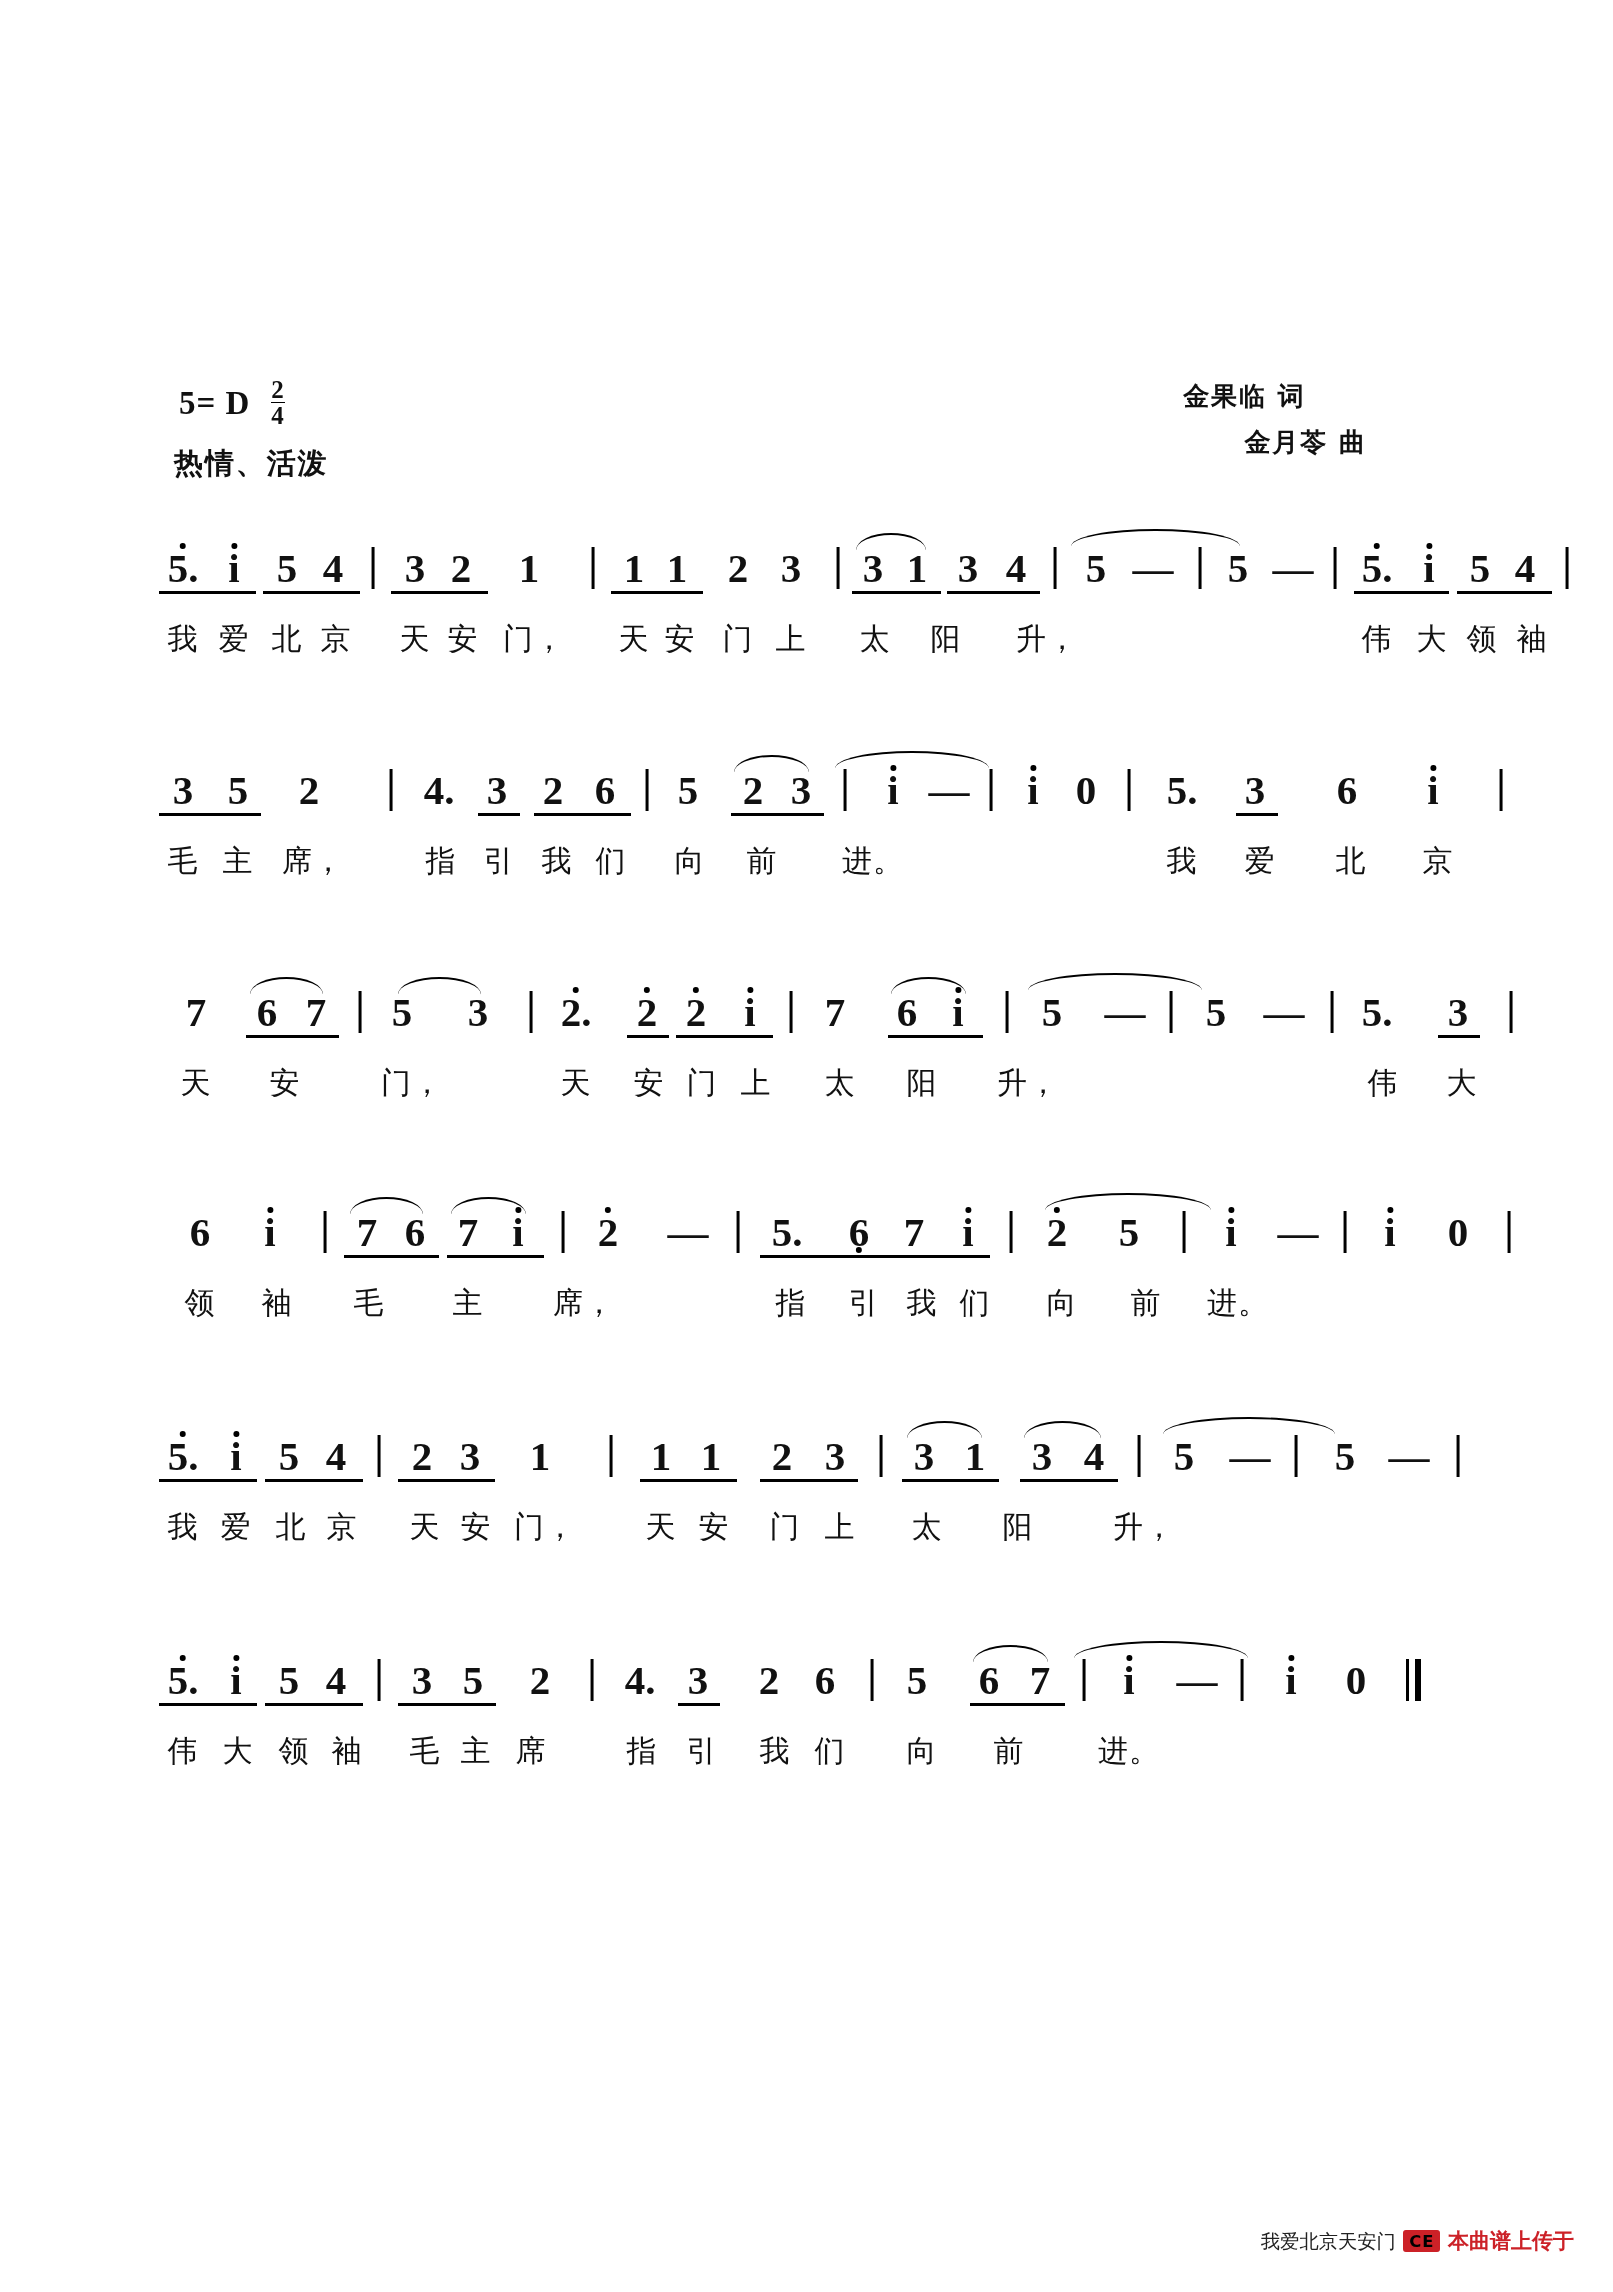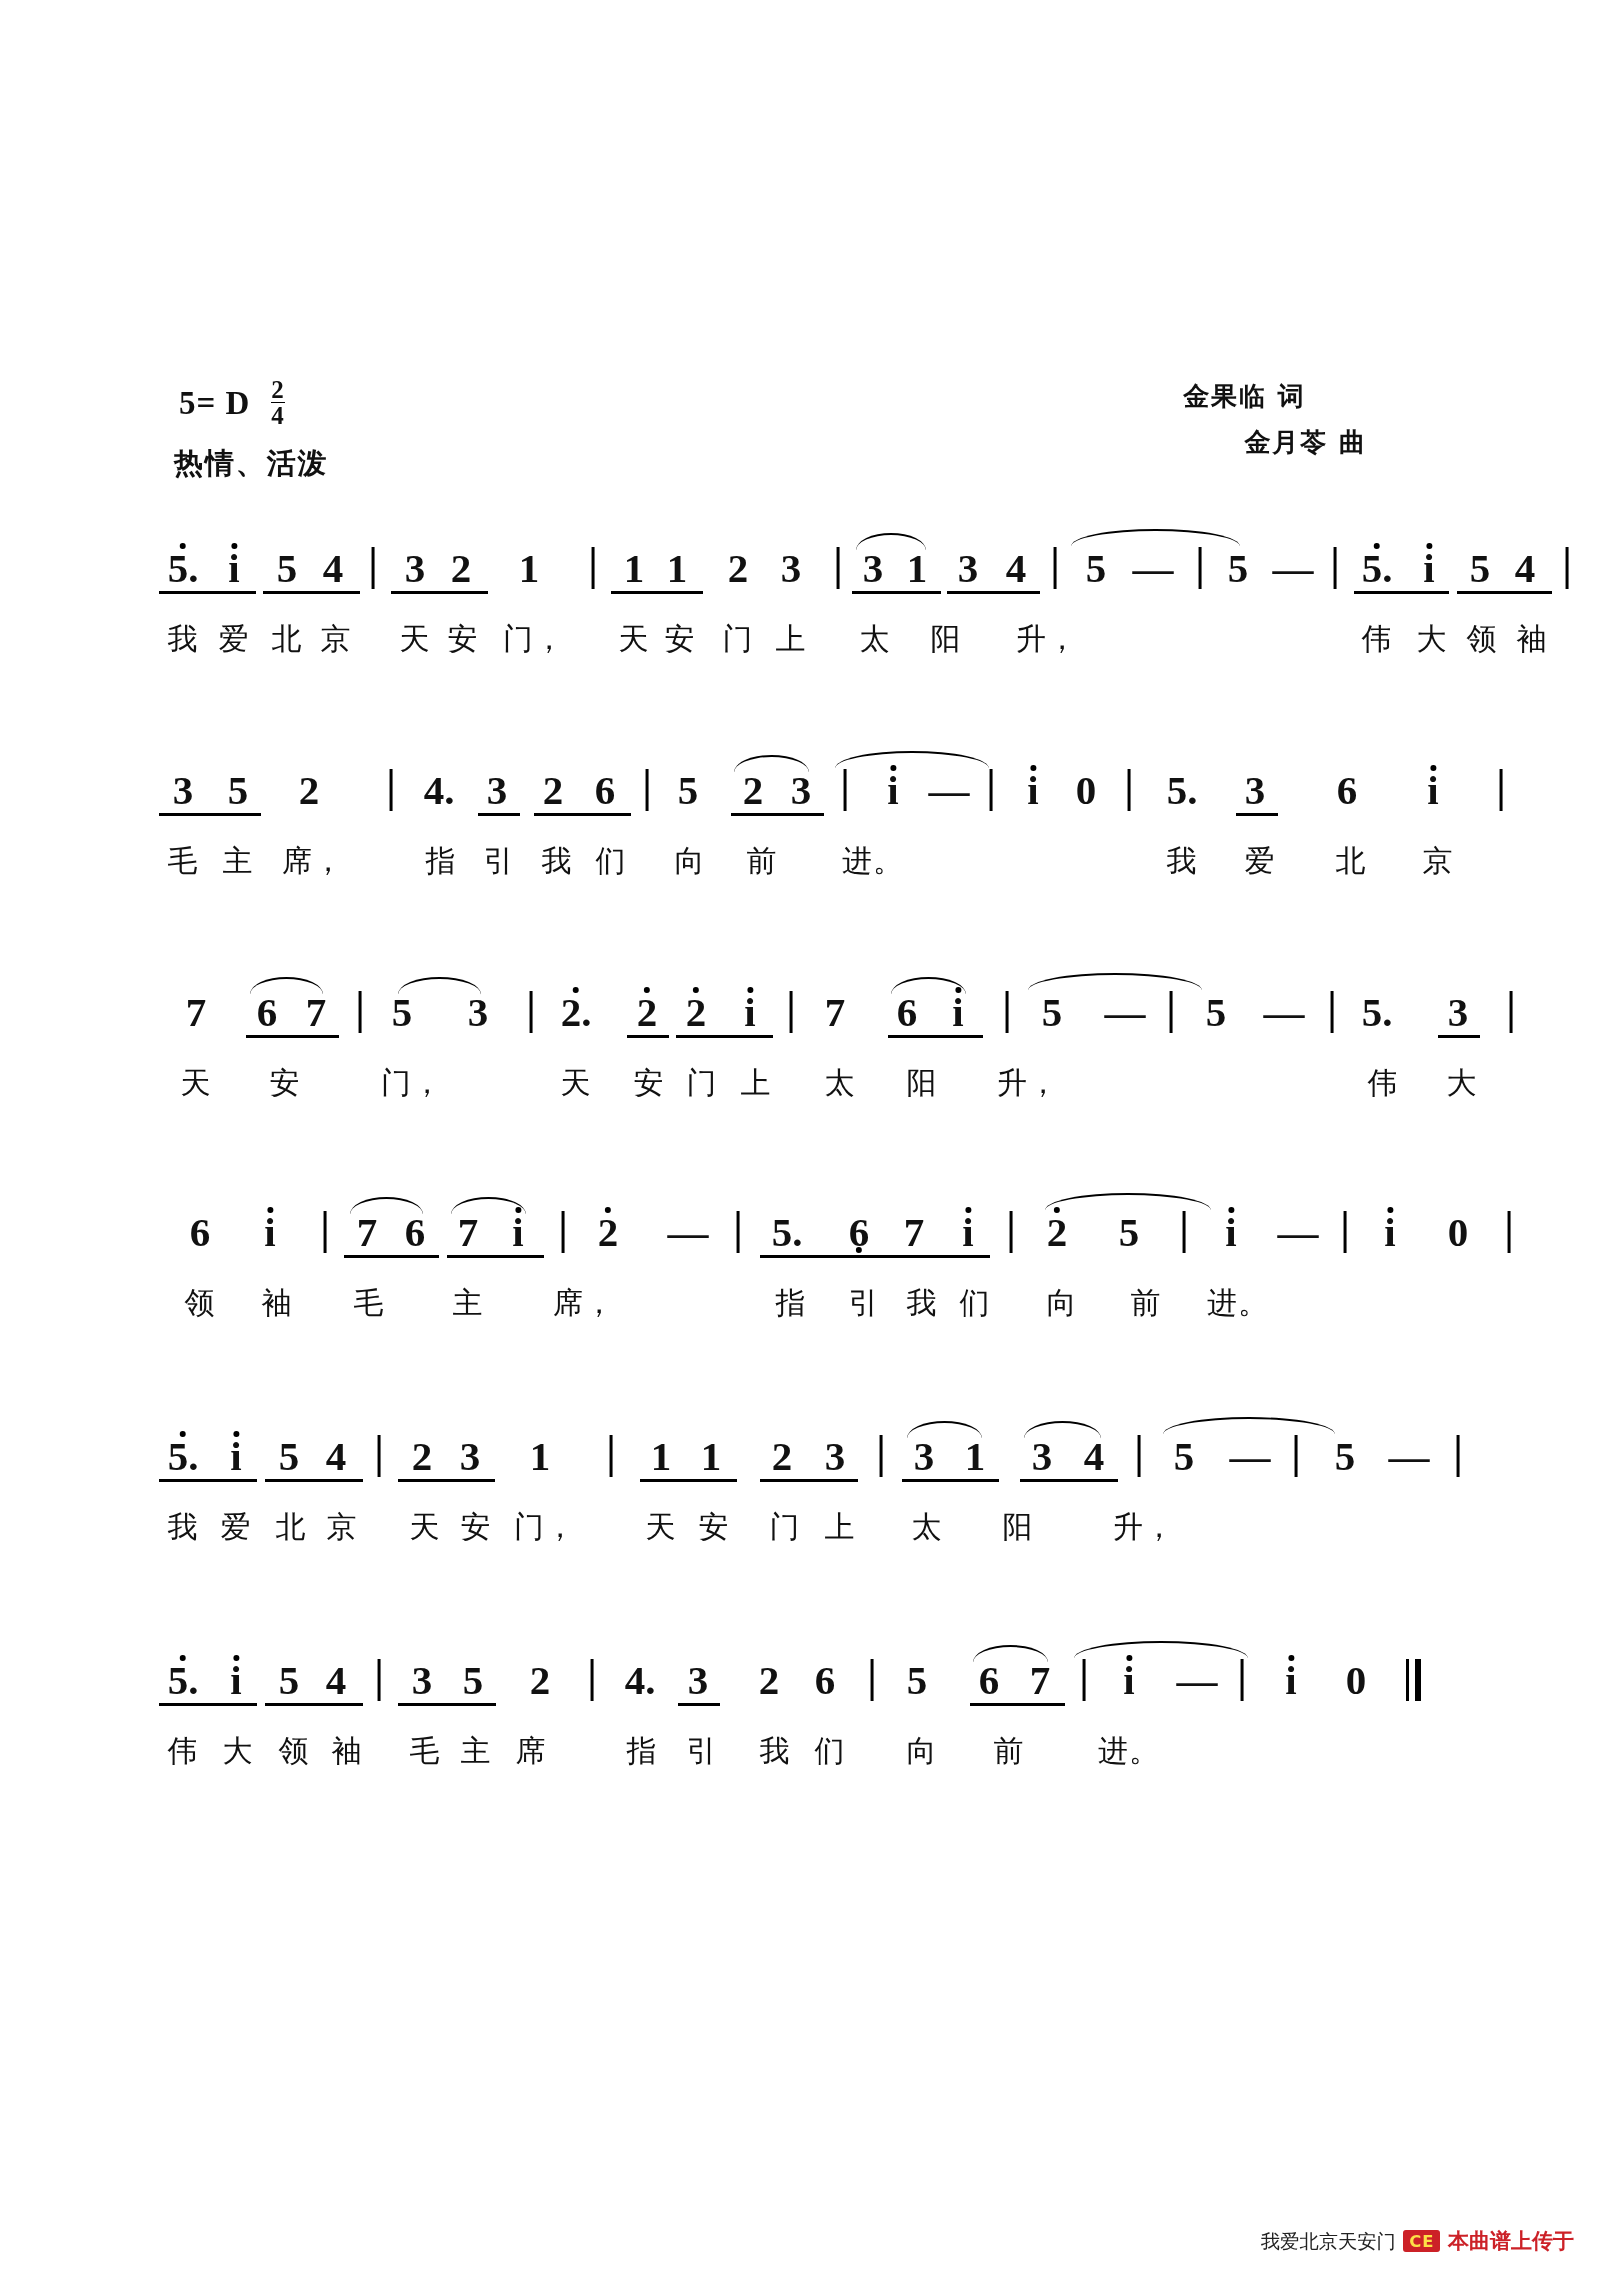--- a/index.html
+++ b/index.html
@@ -187,21 +187,21 @@
     align-items: center;
     gap: 7.7px;
     font-family: "DejaVu Sans", sans-serif;
     font-size: 19.3px;
     color: #222;
     white-space: nowrap;
   }
   .footer .logo {
     display: inline-block;
     background: #cc2127;
-    color: #fde047;
+    color: #000000;
     font-weight: bold;
     font-size: 16.4px;
     padding: 1.9px 5.8px;
     border-radius: 2.9px;
     letter-spacing: 1px;
   }
   .footer .site { color: #cc2127; font-weight: bold; font-size: 21px; }
 </style>
 </head>
 <body>

